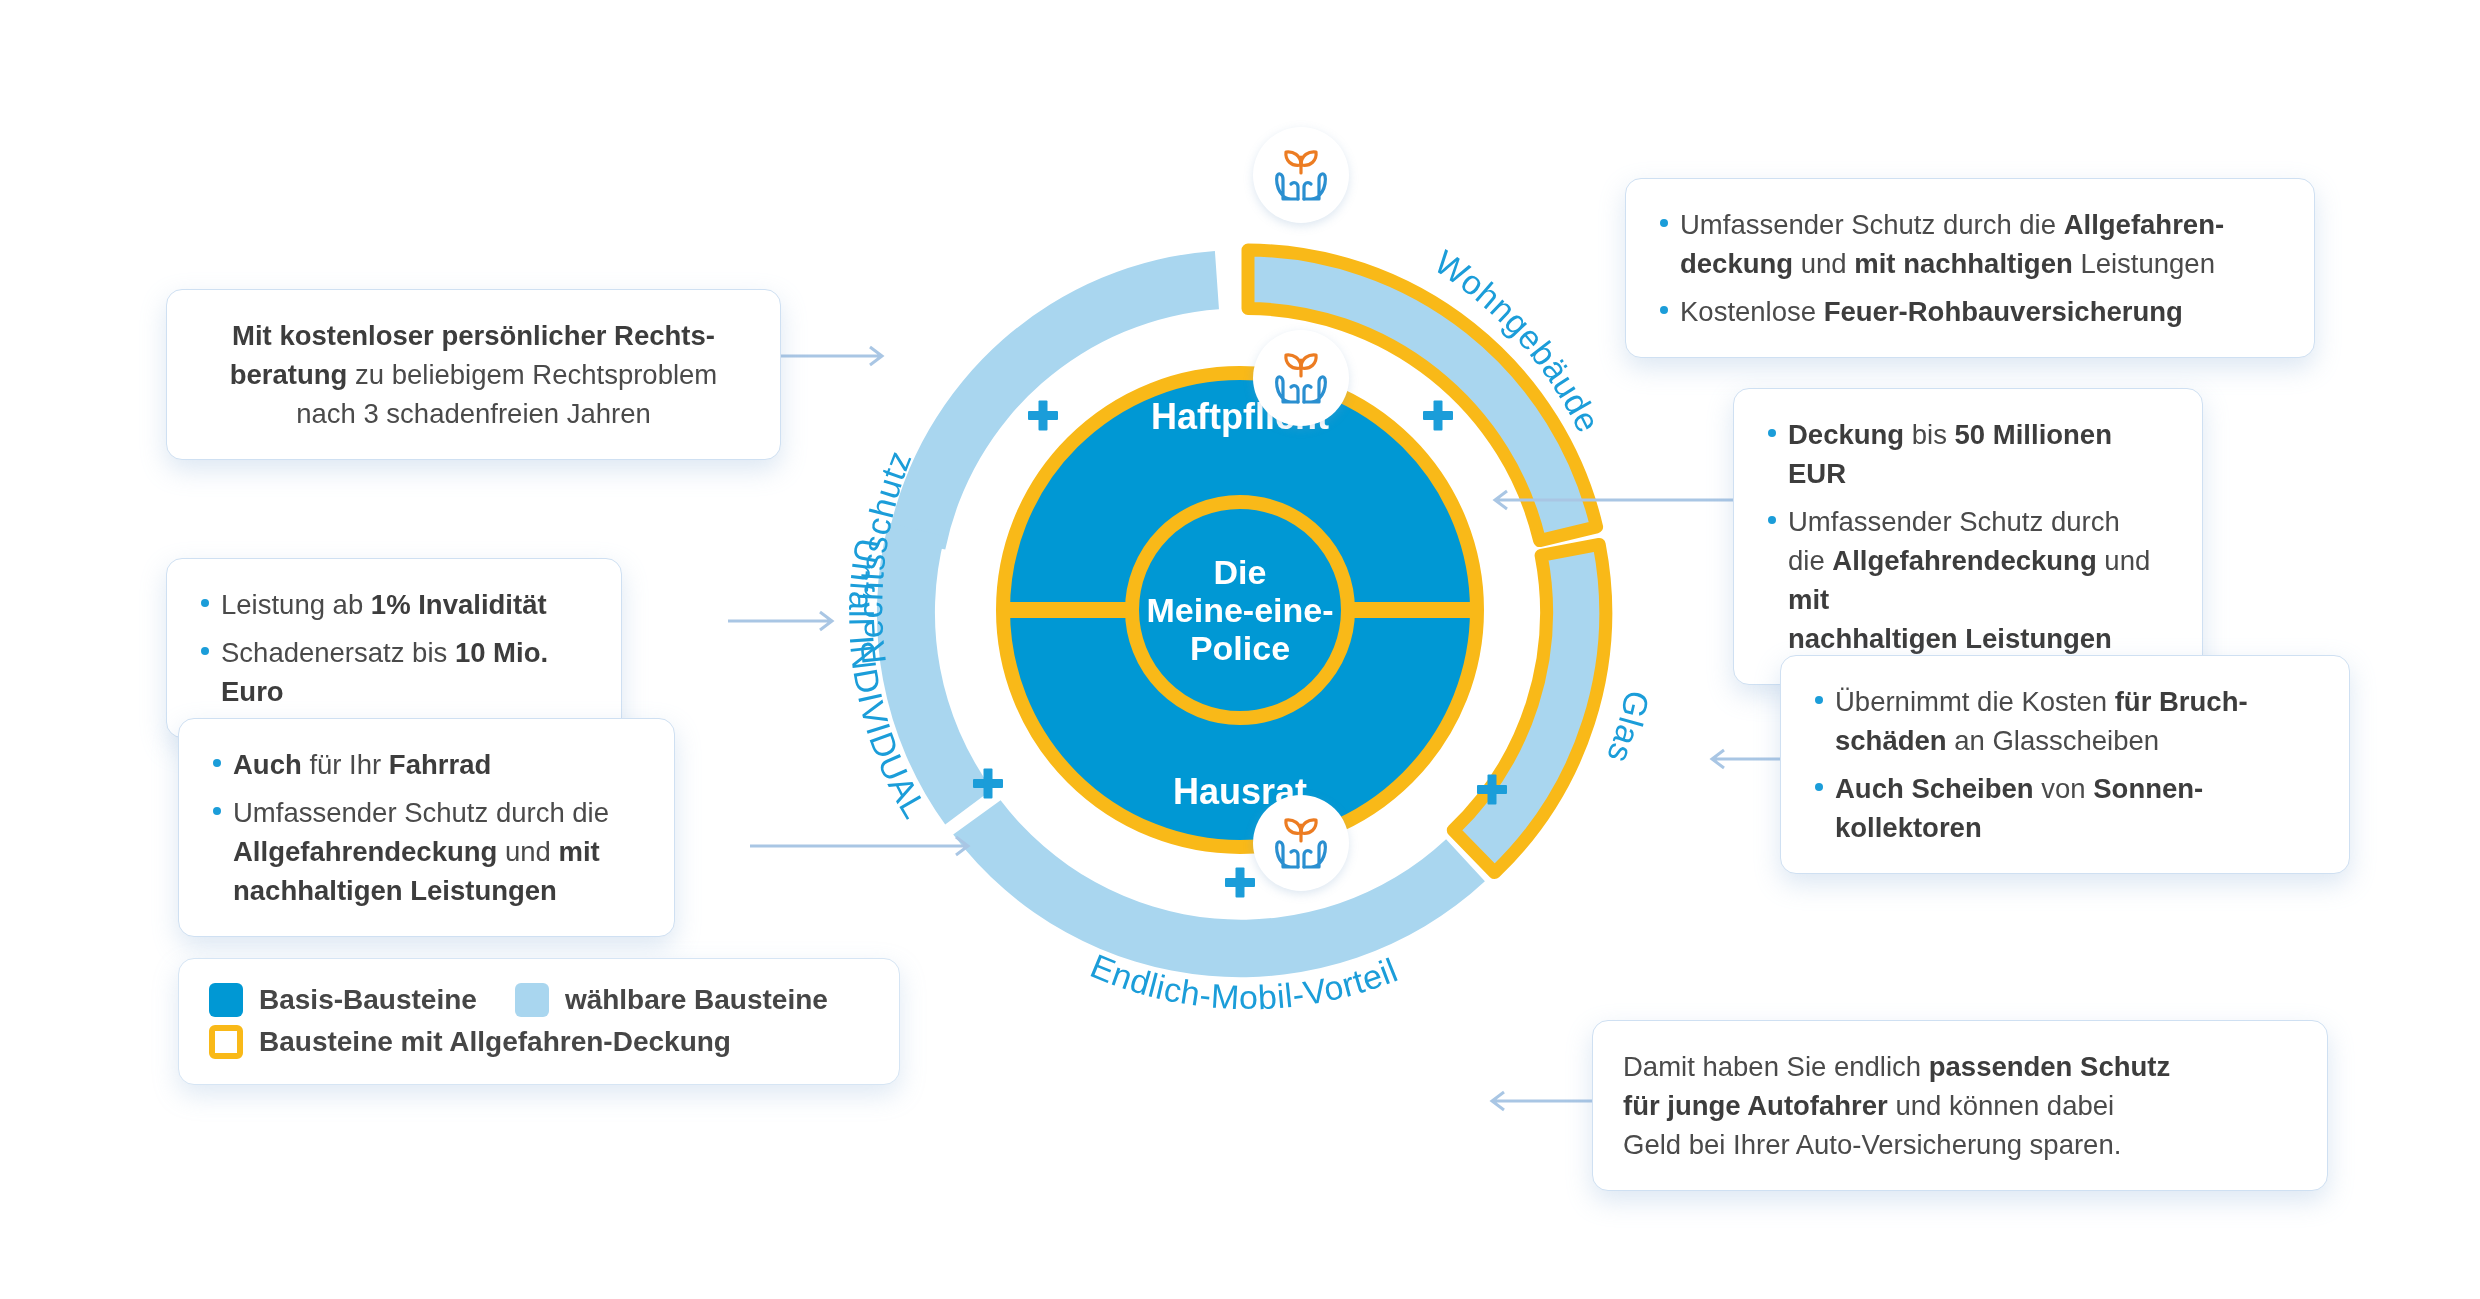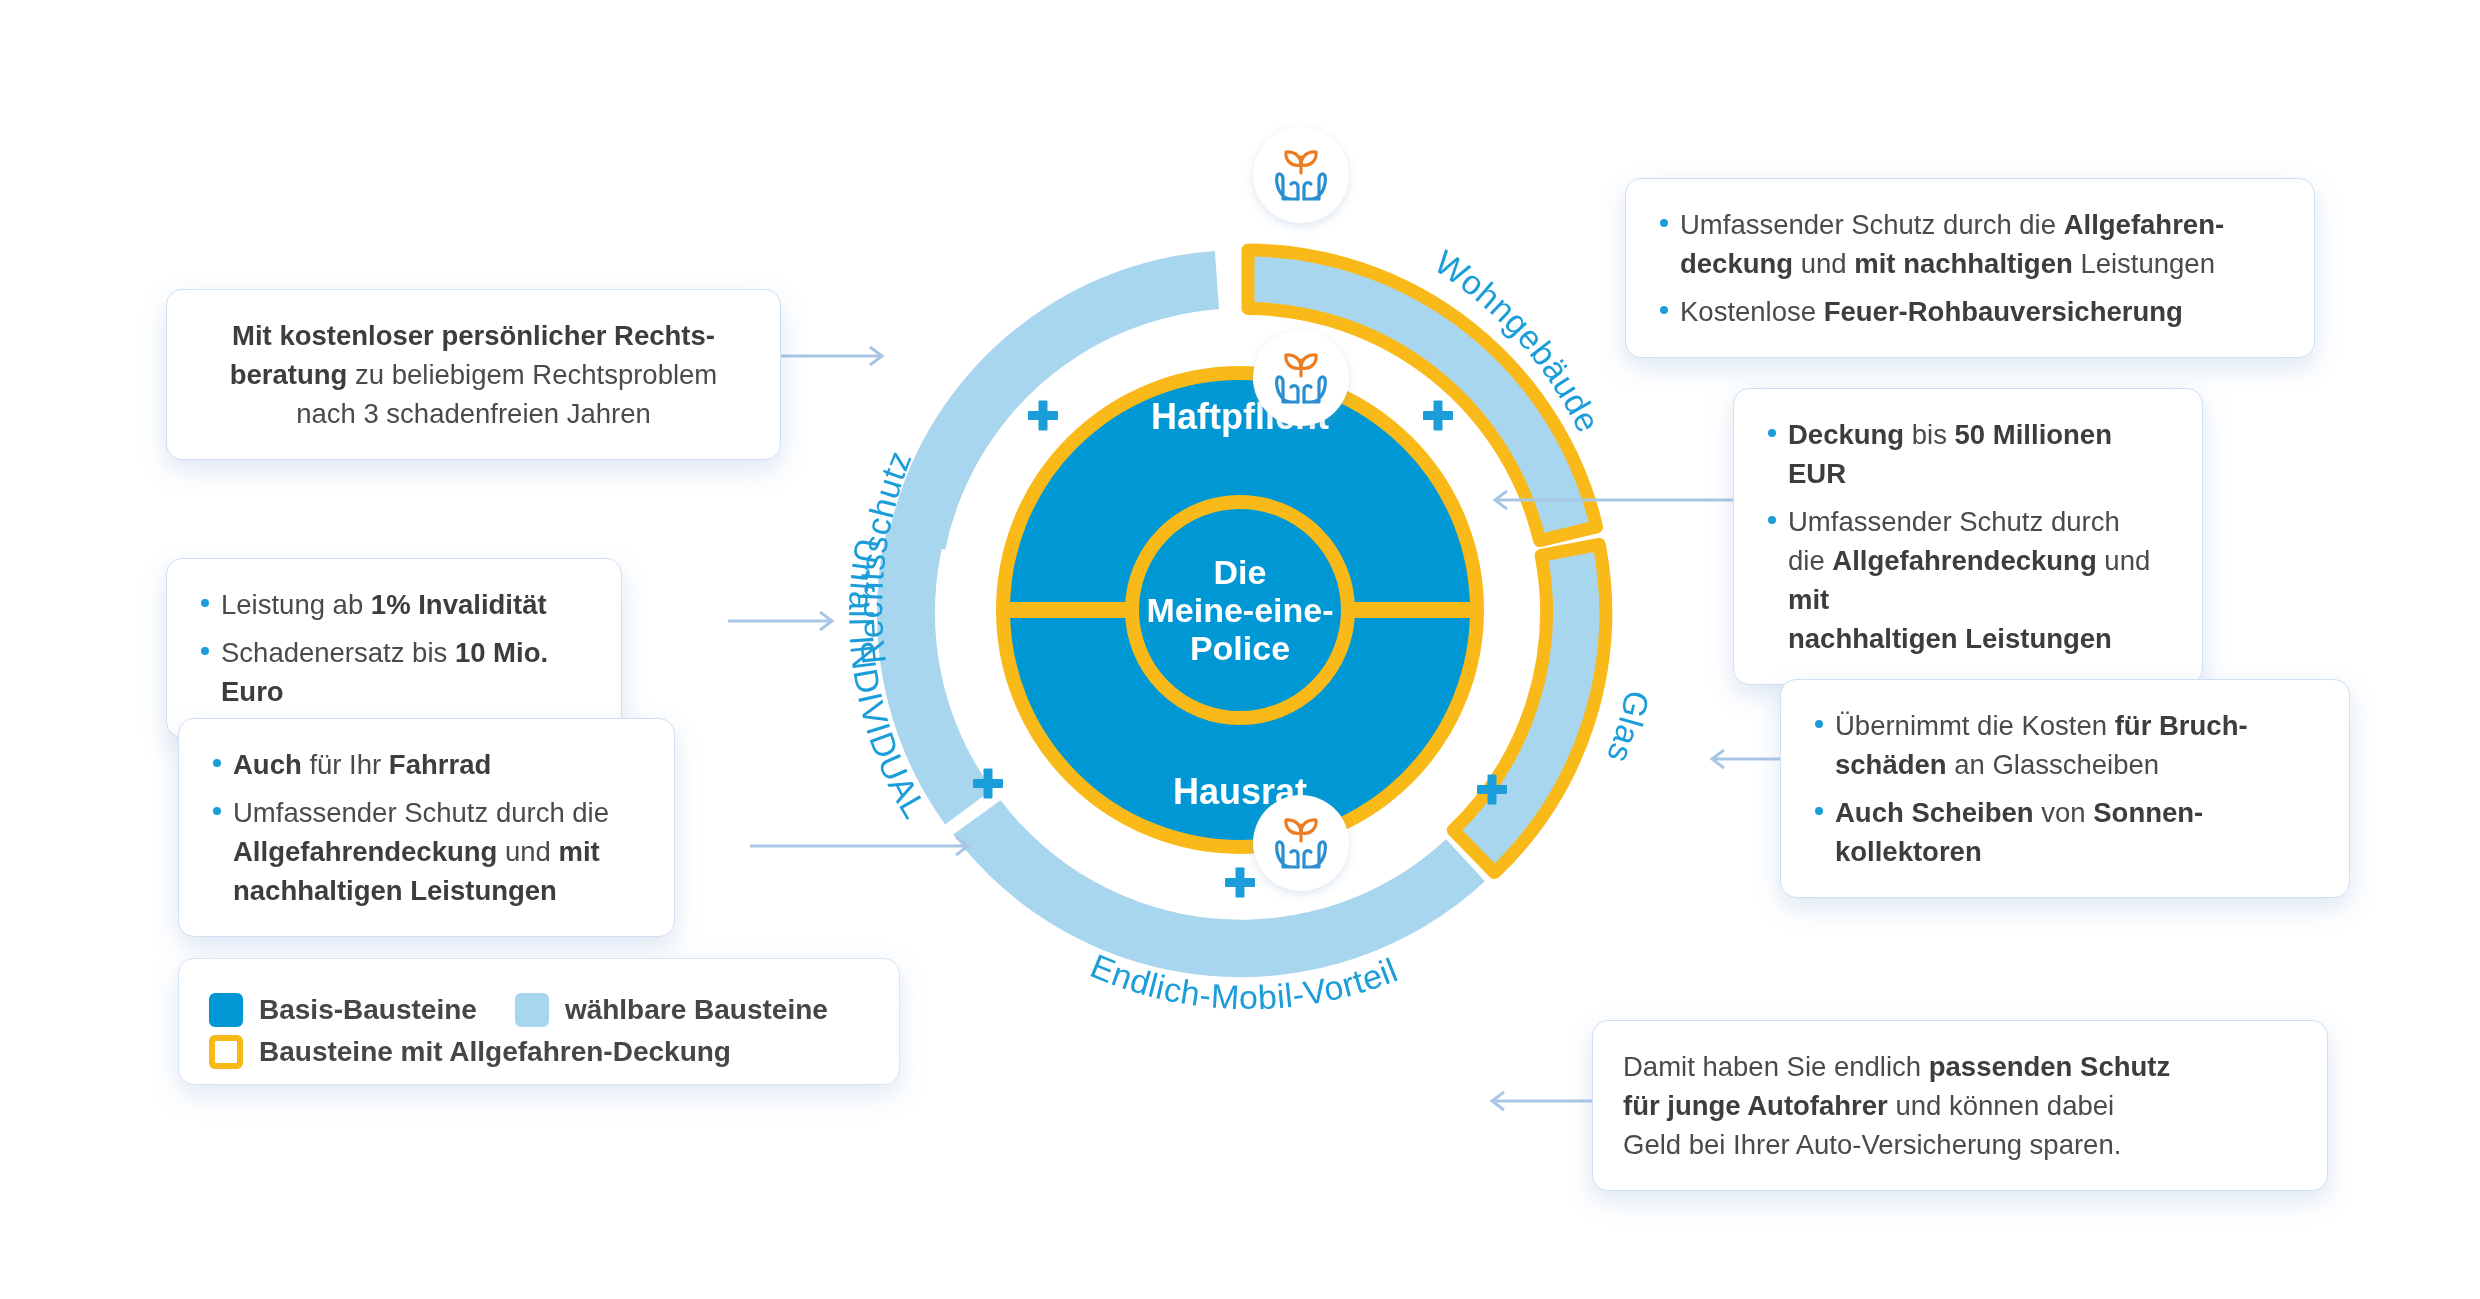--- a/index.html
+++ b/index.html
@@ -47,21 +47,21 @@
 
   
   #legend{
     position:absolute;
     left:178px;top:958px;width:722px;height:127px;
     background:#fff;
     border:1.5px solid #d6e5f4;
     border-radius:16px;
     box-shadow:0 10px 26px rgba(140,175,215,.28);
     box-sizing:border-box;
-    padding:34px 30px;
+    padding:24px 30px;
   }
   .legend-row{display:flex;align-items:center;}
   .legend-row + .legend-row{margin-top:8px;}
   .legend-item{display:flex;align-items:center;}
   .swatch{width:34px;height:34px;border-radius:6px;flex:none;}
   .sw-basis{background:#0098d4;}
   .sw-waehl{background:#a9d6ef;}
   .sw-allg{background:#ffffff;border:6px solid #f9b918;box-sizing:border-box;}
   .legend-label{
     margin-left:16px;font-size:28px;font-weight:700;color:#464646;white-space:nowrap;
@@ -314,21 +314,21 @@
       </ul>
   </div>
 
   <div class="callout" style="left:1733px;top:388px;width:470px;">
     <ul>
         <li><b>Deckung</b> bis <b>50 Millionen EUR</b></li>
         <li>Umfassender Schutz durch<br>die <b>Allgefahrendeckung</b> und <b>mit<br>nachhaltigen Leistungen</b></li>
       </ul>
   </div>
 
-  <div class="callout" style="left:1780px;top:655px;width:570px;margin-top:24px;">
+  <div class="callout" style="left:1780px;top:655px;width:570px;">
     <ul>
         <li>Übernimmt die Kosten <b>für Bruch-<br>schäden</b> an Glasscheiben</li>
         <li><b>Auch Scheiben</b> von <b>Sonnen-<br>kollektoren</b></li>
       </ul>
   </div>
 
   <div class="callout" style="left:1592px;top:1020px;width:736px;">
     <p>Damit haben Sie endlich <b>passenden Schutz<br>für junge Autofahrer</b> und können dabei<br>Geld bei Ihrer Auto-Versicherung sparen.</p>
   </div>
 

